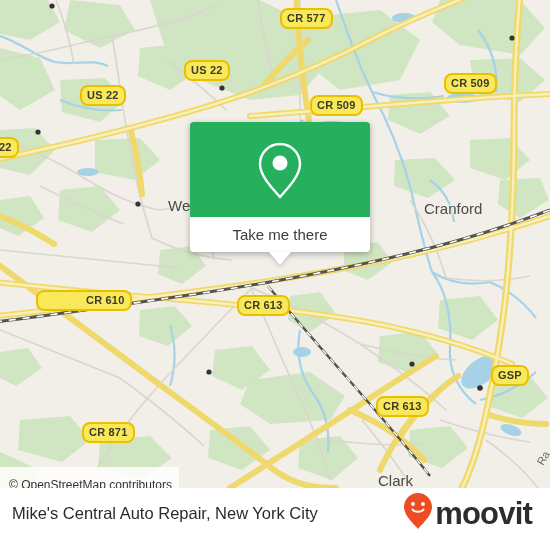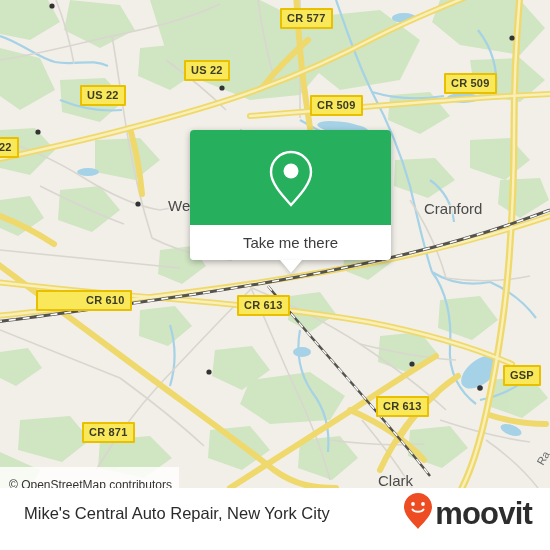--- a/index.html
+++ b/index.html
@@ -23,21 +23,21 @@
     background: #f2efe9;
     overflow: hidden;
   }
   #map svg { display: block; }
 
   
   .shield {
     position: absolute;
     background: #f8e85a;
     border: 2px solid #e8c000;
-    border-radius: 1px;
+    border-radius: 8px;
     color: #3b3b28;
     font-weight: bold;
     font-size: 11px;
     line-height: 14px;
     padding: 1px 5px 2px 5px;
     white-space: nowrap;
     letter-spacing: 0.2px;
     font-family: "Liberation Sans", sans-serif;
     box-sizing: border-box;
   }
@@ -53,26 +53,25 @@
       1px 0 2px #f2efe9, -1px 0 2px #f2efe9,
       0 1px 2px #f2efe9, 0 -1px 2px #f2efe9,
       1px 1px 2px #f2efe9, -1px -1px 2px #f2efe9;
   }
   .place.small { font-size: 11px; color: #6b6b68; }
 
   
   #popup {
     position: absolute;
     left: 190px; top: 122px;
-    width: 201px;
+    width: 180px;
     border-radius: 4px;
     box-shadow: 0 2px 6px rgba(0,0,0,0.30);
     overflow: visible;
     cursor: pointer;
-    margin-top: 8px;
   }
   #popup-image {
     height: 95px;
     background: #26b05e;
     border-radius: 4px 4px 0 0;
     display: flex;
     align-items: center;
     justify-content: center;
   }
   #popup-footer {
@@ -112,21 +111,21 @@
 
   
   #bottombar {
     position: absolute;
     left: 0; top: 488px;
     width: 550px; height: 50px;
     background: #ffffff;
     display: flex;
     align-items: center;
     justify-content: space-between;
-    padding: 0 18px 0 24px;
+    padding: 0 18px 0 12px;
     box-sizing: border-box;
   }
   #caption {
     color: #2b2b2b;
     font-size: 16.5px;
     white-space: nowrap;
   }
   #logo {
     display: flex;
     align-items: center;
@@ -306,21 +305,21 @@
     <div id="shields">
         <div class="shield" style="left: 80px; top: 85px;">US 22</div>
         <div class="shield" style="left: 184px; top: 60px;">US 22</div>
         <div class="shield" style="left: 280px; top: 8px;">CR 577</div>
         <div class="shield" style="left: 310px; top: 95px;">CR 509</div>
         <div class="shield" style="left: 444px; top: 73px;">CR 509</div>
         <div class="shield" style="left: -8px; top: 137px;">22</div>
         <div class="shield" style="left: 36px; top: 290px; padding-left: 48px;">CR 610</div>
         <div class="shield" style="left: 237px; top: 295px;">CR 613</div>
         <div class="shield" style="left: 376px; top: 396px;">CR 613</div>
-        <div class="shield" style="left: 503px; top: 365px;">GSP</div>
+        <div class="shield" style="left: 491px; top: 365px;">GSP</div>
         <div class="shield" style="left: 82px; top: 422px;">CR 871</div>
       </div>
 
     <div id="places">
         <div class="place" style="left: 424px; top: 200px;">Cranford</div>
         <div class="place" style="left: 168px; top: 197px;">We</div>
         <div class="place" style="left: 378px; top: 472px;">Clark</div>
         <div class="place small" style="left: 536px; top: 452px; transform: rotate(-60deg);">Ra</div>
       </div>
 

